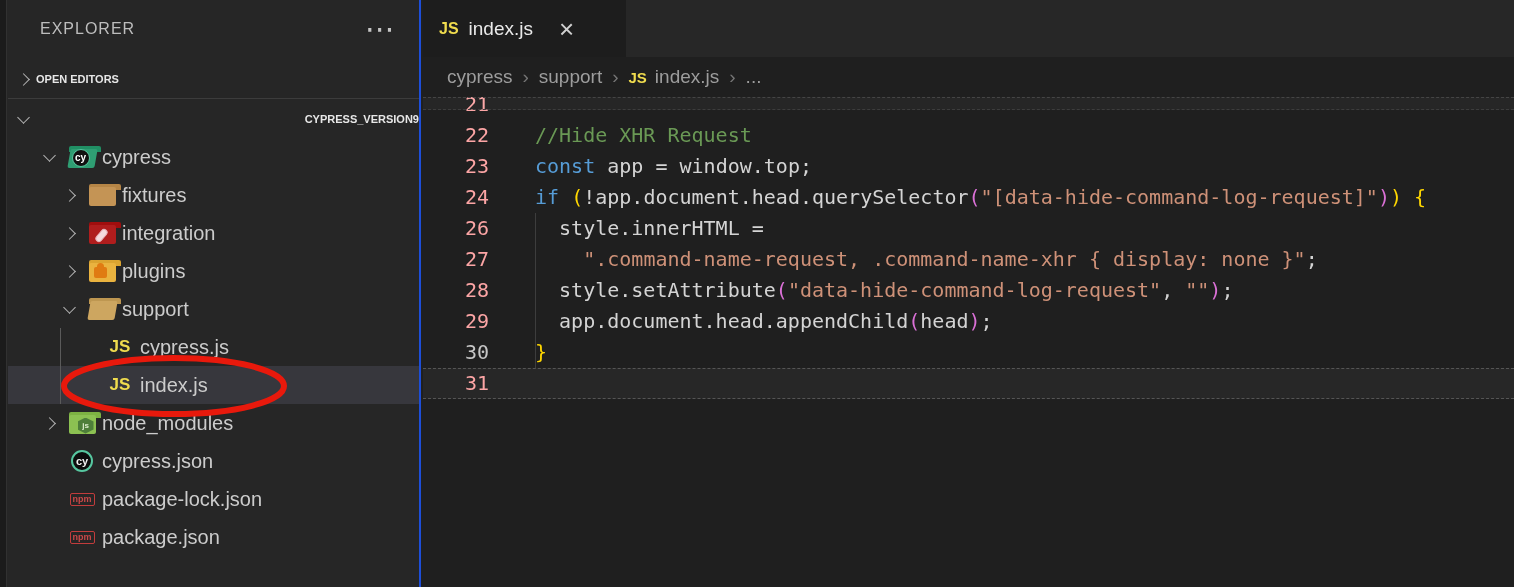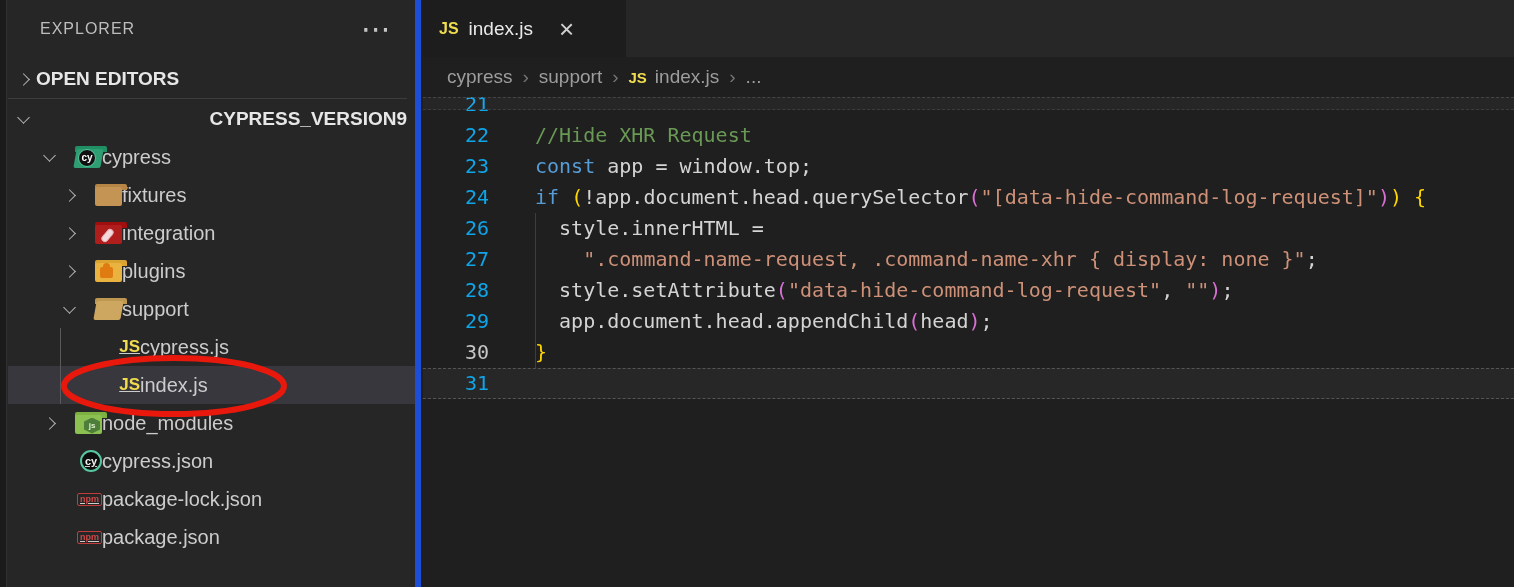--- a/index.html
+++ b/index.html
@@ -1,47 +1,47 @@
 <!DOCTYPE html>
 <html><head>
 <meta charset="utf-8">
 <style>
   * { margin:0; padding:0; box-sizing:border-box; }
   html,body { width:1514px; height:587px; overflow:hidden; background:#1f1f1f;
               font-family:"Liberation Sans","DejaVu Sans",sans-serif; }
 
   
   .sidebar { position:absolute; left:0; top:0; width:421px; height:587px;
-             background:#262626; border-right:6px solid #1d4ed8; }
+             background:#262626; border-right:2px solid #1d4ed8; }
   .left-strip { position:absolute; left:0; top:0; width:7px; height:587px;
                 background:#1b1b1b; border-right:1px solid #313131; }
   .explorer-header { position:absolute; left:8px; right:0; top:0; height:58px;
                      display:flex; align-items:center; }
   .explorer-title { margin-left:32px; color:#bdbdbd; font-size:16px; letter-spacing:1px; }
   .explorer-actions { margin-left:auto; margin-right:24px; color:#c5c5c5;
                       font-size:30px; line-height:20px; cursor:pointer; }
-  .section-row { position:absolute; left:8px; right:8px; display:flex; align-items:center;
-                 color:#e7e7e7; font-weight:bold; font-size:19px; }
+  .section-row { position:absolute; left:8px; right:0; display:flex; align-items:center;
+                 color:#e7e7e7; font-weight:bold; font-size:11px; }
   .row-open-editors { top:60px; height:39px; border-bottom:1px solid #3c3c3c; }
   .row-root { top:100px; height:38px;justify-content:space-between; }
   .chev-slot { width:26px; display:flex; justify-content:center; flex:0 0 26px; }
   .chev { width:9px; height:9px; border-right:1.8px solid #b6b6b6;
           border-bottom:1.8px solid #b6b6b6; display:inline-block; }
   .chev.right { transform:rotate(-45deg); }
   .chev.down  { transform:rotate(45deg); margin-top:-4px; }
   .section-row .chev-slot { margin-left:2px; }
 
   .tree { position:absolute; left:8px; right:0; top:138px; }
   .tree-row { display:flex; align-items:center; height:38px; color:#cccccc;
               font-size:20px; cursor:pointer; position:relative; }
   .tree-row.selected { background:#37373d; }
   .lvl1 { padding-left:28px; }
   .lvl2 { padding-left:48px; }
   .lvl3 { padding-left:66px; }
-  .icon-slot { width:40px; flex:0 0 40px; display:flex; align-items:center; justify-content:flex-end;text-decoration:underline; }
+  .icon-slot { width:40px; flex:0 0 40px; display:flex; align-items:center; justify-content:center; }
 
   
   .ficon { position:relative; width:27px; height:21px; display:inline-block; }
   .ficon .back { position:absolute; left:0; top:2px; width:27px; height:19px; border-radius:2px; }
   .ficon .tab  { position:absolute; left:0; top:-1px; width:12px; height:6px;
                  border-radius:2px 2px 0 0; }
   .ficon.open .back { transform:skewX(-10deg); }
   .badge { position:absolute; z-index:2; }
   .badge-cy { left:3px; top:2px; width:18px; height:18px; border-radius:50%;
               background:#111; color:#fff; font-size:10px; font-weight:bold;
@@ -81,21 +81,21 @@
                 display:flex; align-items:center; padding-left:24px;
                 color:#9d9d9d; font-size:19px; }
   .bc-item { cursor:pointer; display:flex; align-items:center; }
   .bc-sep { margin:0 10px; color:#767676; font-size:19px; }
   .breadcrumb .jsicon { font-size:15px; margin-right:8px; }
 
   .code-area { position:absolute; left:0; top:97px; right:0; bottom:0; overflow:hidden; }
   .code-lines { position:absolute; left:0; top:-8px; right:0;
                 font-family:"DejaVu Sans Mono",monospace; font-size:20px; line-height:31px; }
   .code-line { display:flex; height:31px; white-space:pre; position:relative; z-index:2; }
-  .gutter { width:66px; flex:0 0 66px; text-align:right; color:#0ea5e9; }
+  .gutter { width:66px; flex:0 0 66px; text-align:right; color:#fca5a5; }
   .gutter.active { color:#c6c6c6; }
   .ltext { margin-left:46px; color:#d4d4d4; }
   .tok-keyword  { color:#569cd6; }
   .tok-comment  { color:#6a9955; }
   .tok-string   { color:#ce9178; }
   .tok-bracket1 { color:#ffd700; }
   .tok-bracket2 { color:#da70d6; }
   .tok-plain    { color:#d4d4d4; }
 
   .artifact-band { position:absolute; left:0; right:0; top:0; height:13px;

